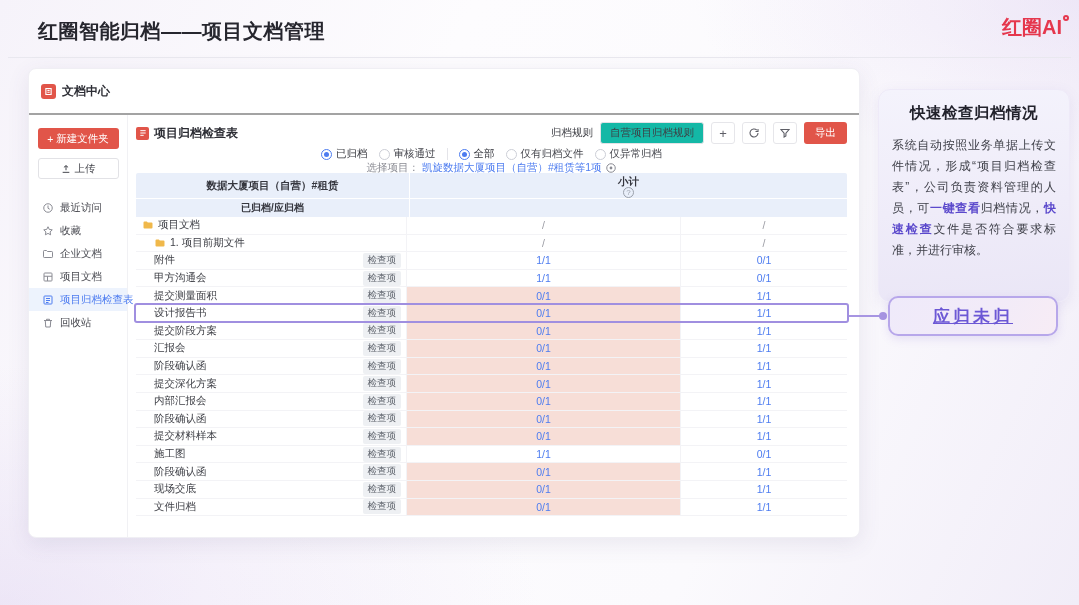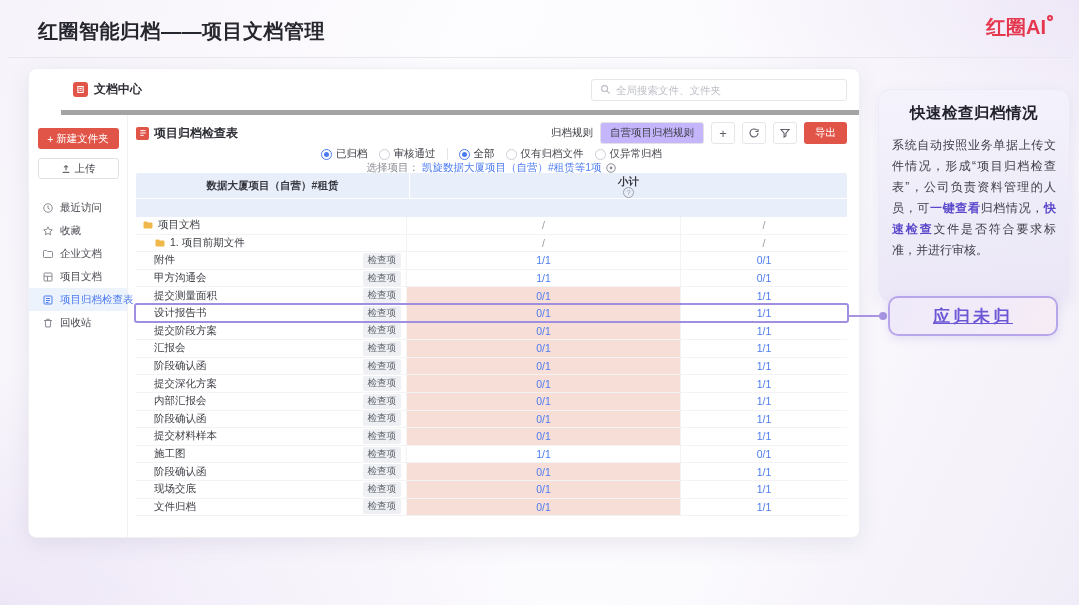--- a/index.html
+++ b/index.html
@@ -8,28 +8,28 @@
     font-family:"Liberation Sans","DejaVu Sans",sans-serif;
     background:
       radial-gradient(900px 400px at 0% 100%, rgba(212,196,236,.35), transparent 60%),
       radial-gradient(700px 300px at 100% 0%, rgba(222,208,240,.40), transparent 55%),
       linear-gradient(115deg,#f6f3fa 0%,#fdfcfe 35%,#fbfafd 70%,#f1edf8 100%);
     position:relative; color:#3f4047;
   }
 
   
   .slide-title { position:absolute; left:38px; top:18px; font-size:20px; font-weight:bold; color:#26262e; letter-spacing:.5px; }
-  .slide-logo { position:absolute; right:26px; top:14px; font-size:20px; font-weight:bold; color:#e5374d; }
+  .slide-logo { position:absolute; right:10px; top:14px; font-size:20px; font-weight:bold; color:#e5374d; }
   .slide-logo .deg { display:inline-block; width:6px; height:6px; border:2px solid #e5374d; border-radius:50%; vertical-align:top; margin:1px 0 0 1px; }
   .slide-divider { position:absolute; left:8px; right:8px; top:57px; height:1px; background:#e9e8ef; }
 
   
   .window { position:absolute; left:28px; top:68px; width:832px; height:470px; background:#fff;
             border:1px solid #f0eff4; border-radius:8px; box-shadow:0 6px 22px rgba(80,70,120,.10); overflow:hidden; }
-  .win-header { height:46px; display:flex; align-items:center; justify-content:space-between; padding:0 12px 0 12px; border-bottom:5px solid #a3a3a3;margin-left:32px; }
+  .win-header { height:46px; display:flex; align-items:center; justify-content:space-between; padding:0 12px 0 12px; border-bottom:2px solid #a3a3a3; }
   .app-title { display:flex; align-items:center; gap:6px; font-size:12px; font-weight:bold; color:#2c2d34; }
   .app-icon { width:15px; height:15px; background:#e15549; border-radius:3px; display:flex; align-items:center; justify-content:center; }
   .search-box { width:256px; height:22px; border:1px solid #e6e6ea; border-radius:3px; display:flex; align-items:center; gap:5px; padding:0 8px; color:#b9bac2; }
   .search-box input { border:none; outline:none; flex:1; font-size:10.5px; color:#6a6b72; background:transparent; }
   .search-box input::placeholder { color:#bfc0c8; }
 
   .win-body { display:flex; height:423px; }
 
   
   .sidebar { width:99px; border-right:1px solid #f1f1f4; padding-top:13px; flex-shrink:0; }
@@ -44,21 +44,21 @@
   .nav-item.active svg { color:#4d7cf0; }
   .nav-item .lbl { white-space:nowrap; }
 
   
   .content { flex:1; padding:0 13px 0 8px; position:relative; }
   .title-row { height:32px; display:flex; align-items:center; justify-content:space-between; padding-top:4px; }
   .page-title { display:flex; align-items:center; gap:5px; font-size:12px; font-weight:bold; color:#2c2d34; }
   .pt-icon { width:13px; height:13px; background:#e15549; border-radius:2px; display:flex; align-items:center; justify-content:center; }
   .toolbar { display:flex; align-items:center; gap:7px; }
   .tb-label { font-size:10.5px; color:#3e3f45; }
-  .tb-select { height:22px; border:1px solid #e2e2e6; border-radius:3px; display:flex; align-items:center; padding:0 9px; font-size:10.5px; color:#3e3f45; background:#c4b5fd; cursor:pointer; }
+  .tb-select { height:22px; border:1px solid #e2e2e6; border-radius:3px; display:flex; align-items:center; padding:0 9px; font-size:10.5px; color:#3e3f45; background:#14b8a6; cursor:pointer; }
   .tb-btn { width:24px; height:22px; border:1px solid #e6e6ea; border-radius:3px; display:flex; align-items:center; justify-content:center; color:#5d5e66; background:#fff; font-size:13px; cursor:pointer; }
   .btn-export { height:22px; padding:0 11px; background:#e15549; color:#fff; font-size:10.5px; border-radius:3px; display:flex; align-items:center; cursor:pointer; }
 
   .meta-row { height:22px; display:flex; align-items:center; justify-content:space-between;flex-direction:column; }
   .filters { display:flex; align-items:center; gap:11px; font-size:10.5px; color:#45464d; }
   .radio { display:flex; align-items:center; gap:4px; cursor:pointer; white-space:nowrap; }
   .rdot { width:11px; height:11px; border-radius:50%; border:1px solid #ccced6; position:relative; background:#fff; flex-shrink:0; }
   .radio.sel .rdot { border-color:#4d7cf0; }
   .radio.sel .rdot::after { content:""; position:absolute; left:2px; top:2px; width:5px; height:5px; border-radius:50%; background:#4d7cf0; }
   .radio.sel { color:#35363d; }
@@ -121,29 +121,20 @@
 
 <div class="window">
   <div class="win-header">
     <div class="app-title">
       <span class="app-icon">
         <svg width="9" height="9" viewBox="0 0 24 24" fill="none" stroke="#fff" stroke-width="3">
             <path d="M5 4h14v16H5z M9 9h6 M9 14h6"></path>
           </svg>
       </span>
       <span>文档中心</span>
-    </div>
-    <div class="search-box">
-      <span style="display:flex">
-        <svg width="11" height="11" viewBox="0 0 24 24" fill="none" stroke="#b9bac2" stroke-width="2.4">
-            <circle cx="10" cy="10" r="6.5"></circle>
-            <path d="M15.5 15.5L21 21"></path>
-          </svg>
-      </span>
-      <input placeholder="全局搜索文件、文件夹" style="">
     </div>
   </div>
   <div class="win-body">
 
     <div class="sidebar">
       <div class="btn-newfolder">
         <span>+</span>
         <span>新建文件夹</span>
       </div>
       <div class="btn-upload">
@@ -278,20 +269,21 @@
         <div class="thead">
           <div class="h-right">
             <div class="h-top">
               <div class="h-c2">数据大厦项目（自营）#租赁</div>
               <div class="h-c3 stack">
                 <span>小计</span>
                 <span class="qmark">?</span>
               </div>
             </div>
             <div class="h-bot">
+              <div class="h-c2 sub">已归档/应归档</div>
             </div>
           </div>
         </div>
         <div id="tbody">
             <div class="trow">
               <div class="c1 findent0">
                 <span style="display:flex">
                   <svg width="12" height="12" viewBox="0 0 24 24">
                     <path fill="#f0b84a" d="M3 7a2 2 0 0 1 2-2h4.6l2 2H19a2 2 0 0 1 2 2v8a2 2 0 0 1-2 2H5a2 2 0 0 1-2-2z"></path>
                   </svg>

